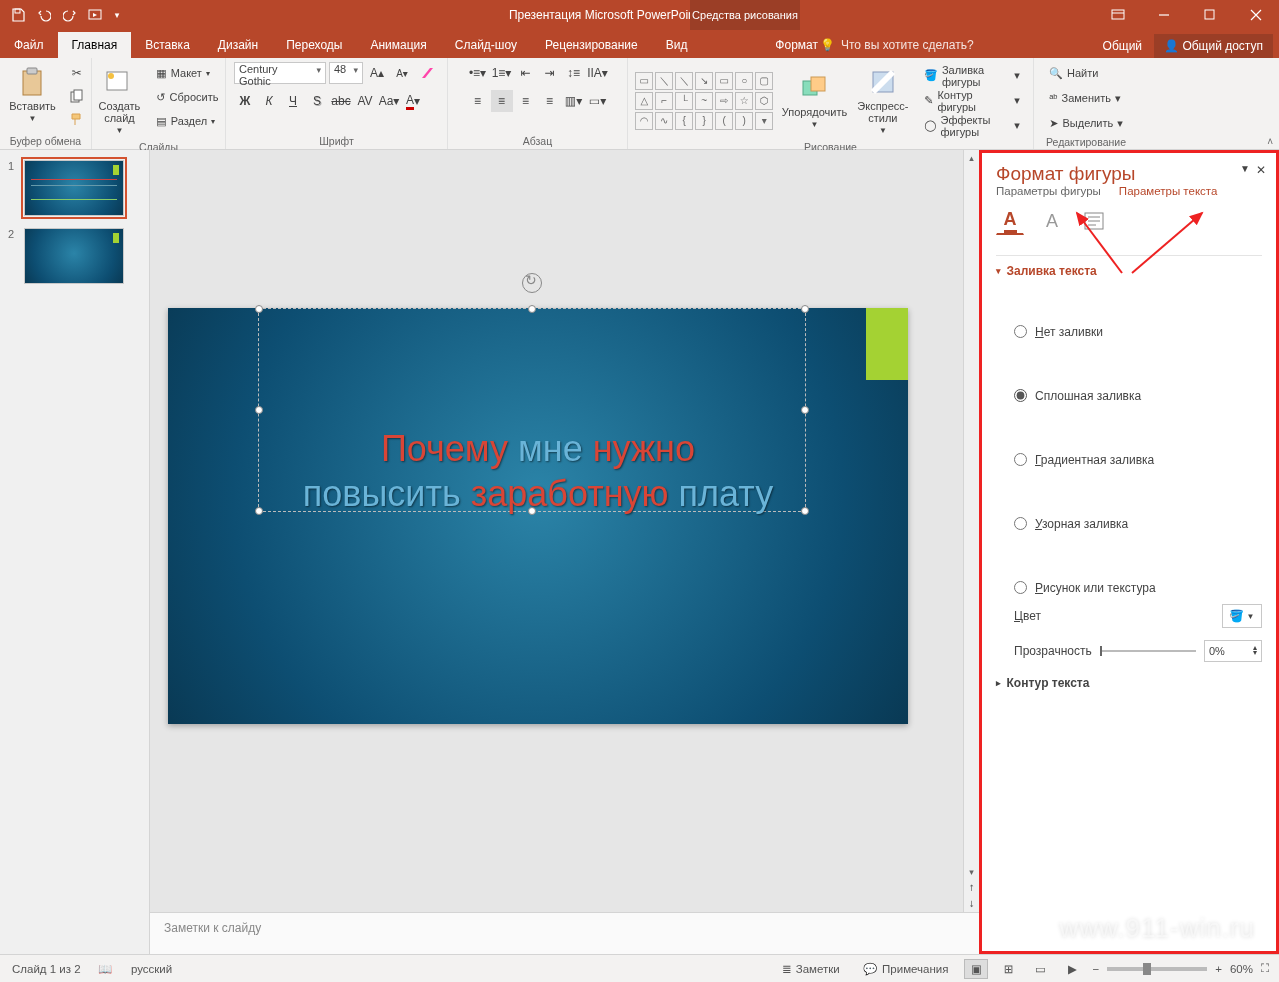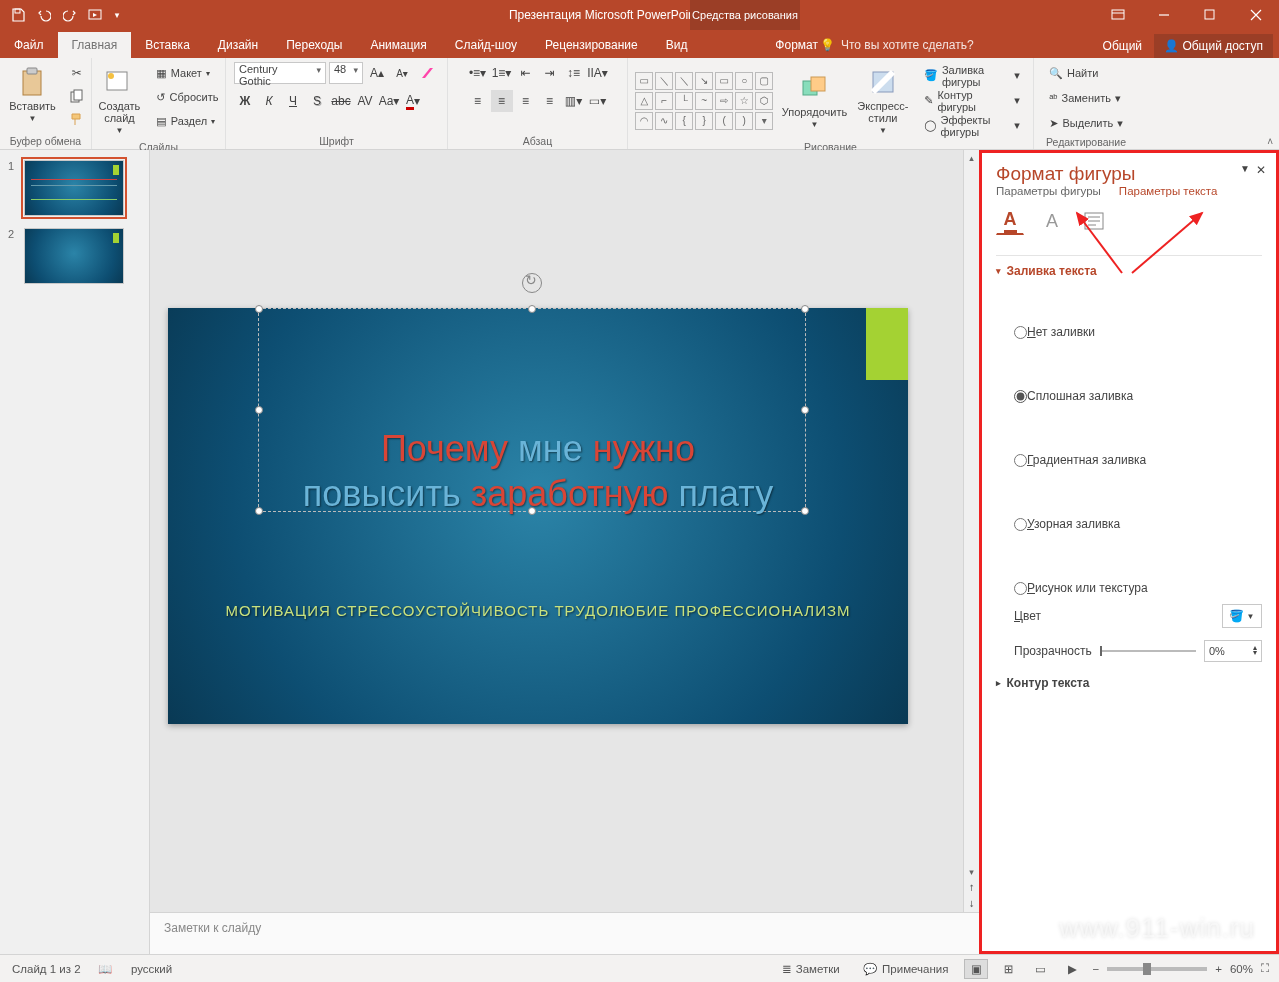--- a/index.html
+++ b/index.html
@@ -11,21 +11,21 @@
 .qat .qbtn { width: 24px; height: 24px; display: flex; align-items: center; justify-content: center; cursor: pointer; }
 .titlebar .title { position: absolute; left: 50%; transform: translateX(-50%); font-size: 12px; }
 .titlebar .tools-tab { position: absolute; left: 690px; width: 110px; height: 30px; background: #9b3e26; display: flex; align-items: center; justify-content: center; font-size: 11px; }
 .wincontrols { position: absolute; right: 0; display: flex; }
 .wincontrols .wbtn { width: 46px; height: 30px; display: flex; align-items: center; justify-content: center; cursor: pointer; }
 
 
 .tabs { height: 28px; background: #b7472a; display: flex; align-items: flex-end; color: #fff; position: relative; }
 .tab { padding: 6px 14px; font-size: 12px; cursor: pointer; }
 .tab.file { background: #b7472a; text-align: right; }
-.tab.active { background: #f3f2f1; color: #737373; }
+.tab.active { background: #f3f2f1; color: #000000; }
 .tab.format { position: absolute; left: 708px; width: 110px; text-align: right; padding: 6px 0; }
 .tell-me { position: absolute; left: 820px; display: flex; align-items: center; gap: 6px; color: rgba(255,255,255,0.85); font-size: 12px; padding: 6px 0; }
 .right-tabs { position: absolute; right: 6px; display: flex; align-items: center; gap: 2px; }
 .right-tabs .rt { padding: 5px 10px; font-size: 12px; }
 .right-tabs .share { background: #9b3e26; }
 
 
 .ribbon { height: 92px; background: #f3f2f1; border-bottom: 1px solid #d4d4d4; display: flex; position: relative; }
 .group { border-right: 1px solid #e1e1e1; padding: 4px 8px 2px; display: flex; flex-direction: column; justify-content: space-between; align-items: center; }
 .group-label { font-size: 10.5px; color: #666; text-align: center; padding-top: 2px; width: 100%; }
@@ -85,21 +85,21 @@
 .fp-close { position: absolute; right: 10px; top: 10px; display: flex; gap: 6px; }
 .fp-tabs { display: flex; gap: 18px; font-size: 11.5px; margin-bottom: 10px; }
 .fp-tab { color: #666; cursor: pointer; }
 .fp-tab.active { color: #b7472a; }
 .fp-iconrow { display: flex; gap: 14px; margin-bottom: 14px; padding-bottom: 6px; }
 .fp-iconbtn { width: 28px; height: 28px; display: flex; align-items: center; justify-content: center; border: 1px solid transparent; cursor: pointer; }
 .fp-iconbtn.active { border-bottom: 2px solid #b7472a; }
 .fp-section-hdr { display: flex; align-items: center; gap: 6px; font-size: 12px; color: #b7472a; font-weight: 600; cursor: pointer; margin: 8px 0 6px; }
 .fp-section-hdr .tri { font-size: 9px; }
 .fp-section-hdr.collapsed { color: #444; font-weight: 600; }
-.fp-radio { display: flex; align-items: center; font-size: 12px; padding: 3px 0 3px 18px; cursor: pointer; margin-top: 44px; }
+.fp-radio { display: flex; align-items: flex-start; gap: 8px; font-size: 12px; padding: 3px 0 3px 18px; cursor: pointer; margin-top: 44px; }
 .fp-radio input { accent-color: #555; }
 .fp-row { display: flex; align-items: center; justify-content: space-between; padding: 6px 0 6px 18px; font-size: 12px; }
 .fp-color-btn { width: 40px; height: 24px; border: 1px solid #c8c8c8; display: flex; align-items: center; justify-content: center; cursor: pointer; }
 .fp-slider { flex: 1; margin: 0 8px; height: 2px; background: #bbb; position: relative; }
 .fp-slider::before { content: ""; position: absolute; left: 0; top: -4px; width: 2px; height: 10px; background: #666; }
 .fp-spin { width: 58px; height: 22px; border: 1px solid #c8c8c8; font-size: 11px; padding: 0 4px; display: flex; align-items: center; justify-content: space-between; }
 .red-arrows { position: absolute; left: 1010px; top: 80px; pointer-events: none; }
 
 .underline-char { text-decoration: underline; }
 
@@ -421,21 +421,20 @@
           <div class="selhandle sh-br"></div>
         </div>
         <div class="title-text">
           <span class="w-red">Почему</span>
           <span class="w-blue">мне</span>
           <span class="w-red">нужно</span><br>
           <span class="w-blue">повысить</span>
           <span class="w-red">заработную</span>
           <span class="w-blue">плату</span>
         </div>
-        <div class="subtitle">МОТИВАЦИЯ СТРЕССОУСТОЙЧИВОСТЬ ТРУДОЛЮБИЕ ПРОФЕССИОНАЛИЗМ</div>
       </div>
       <div class="vscroll">
         <div class="vs-arrow">▴</div>
         <div class="vs-track"></div>
         <div class="vs-bottom">
           <div class="vs-arrow">▾</div>
           <div class="vs-arrow">⭡</div>
           <div class="vs-arrow">⭣</div>
         </div>
       </div>

